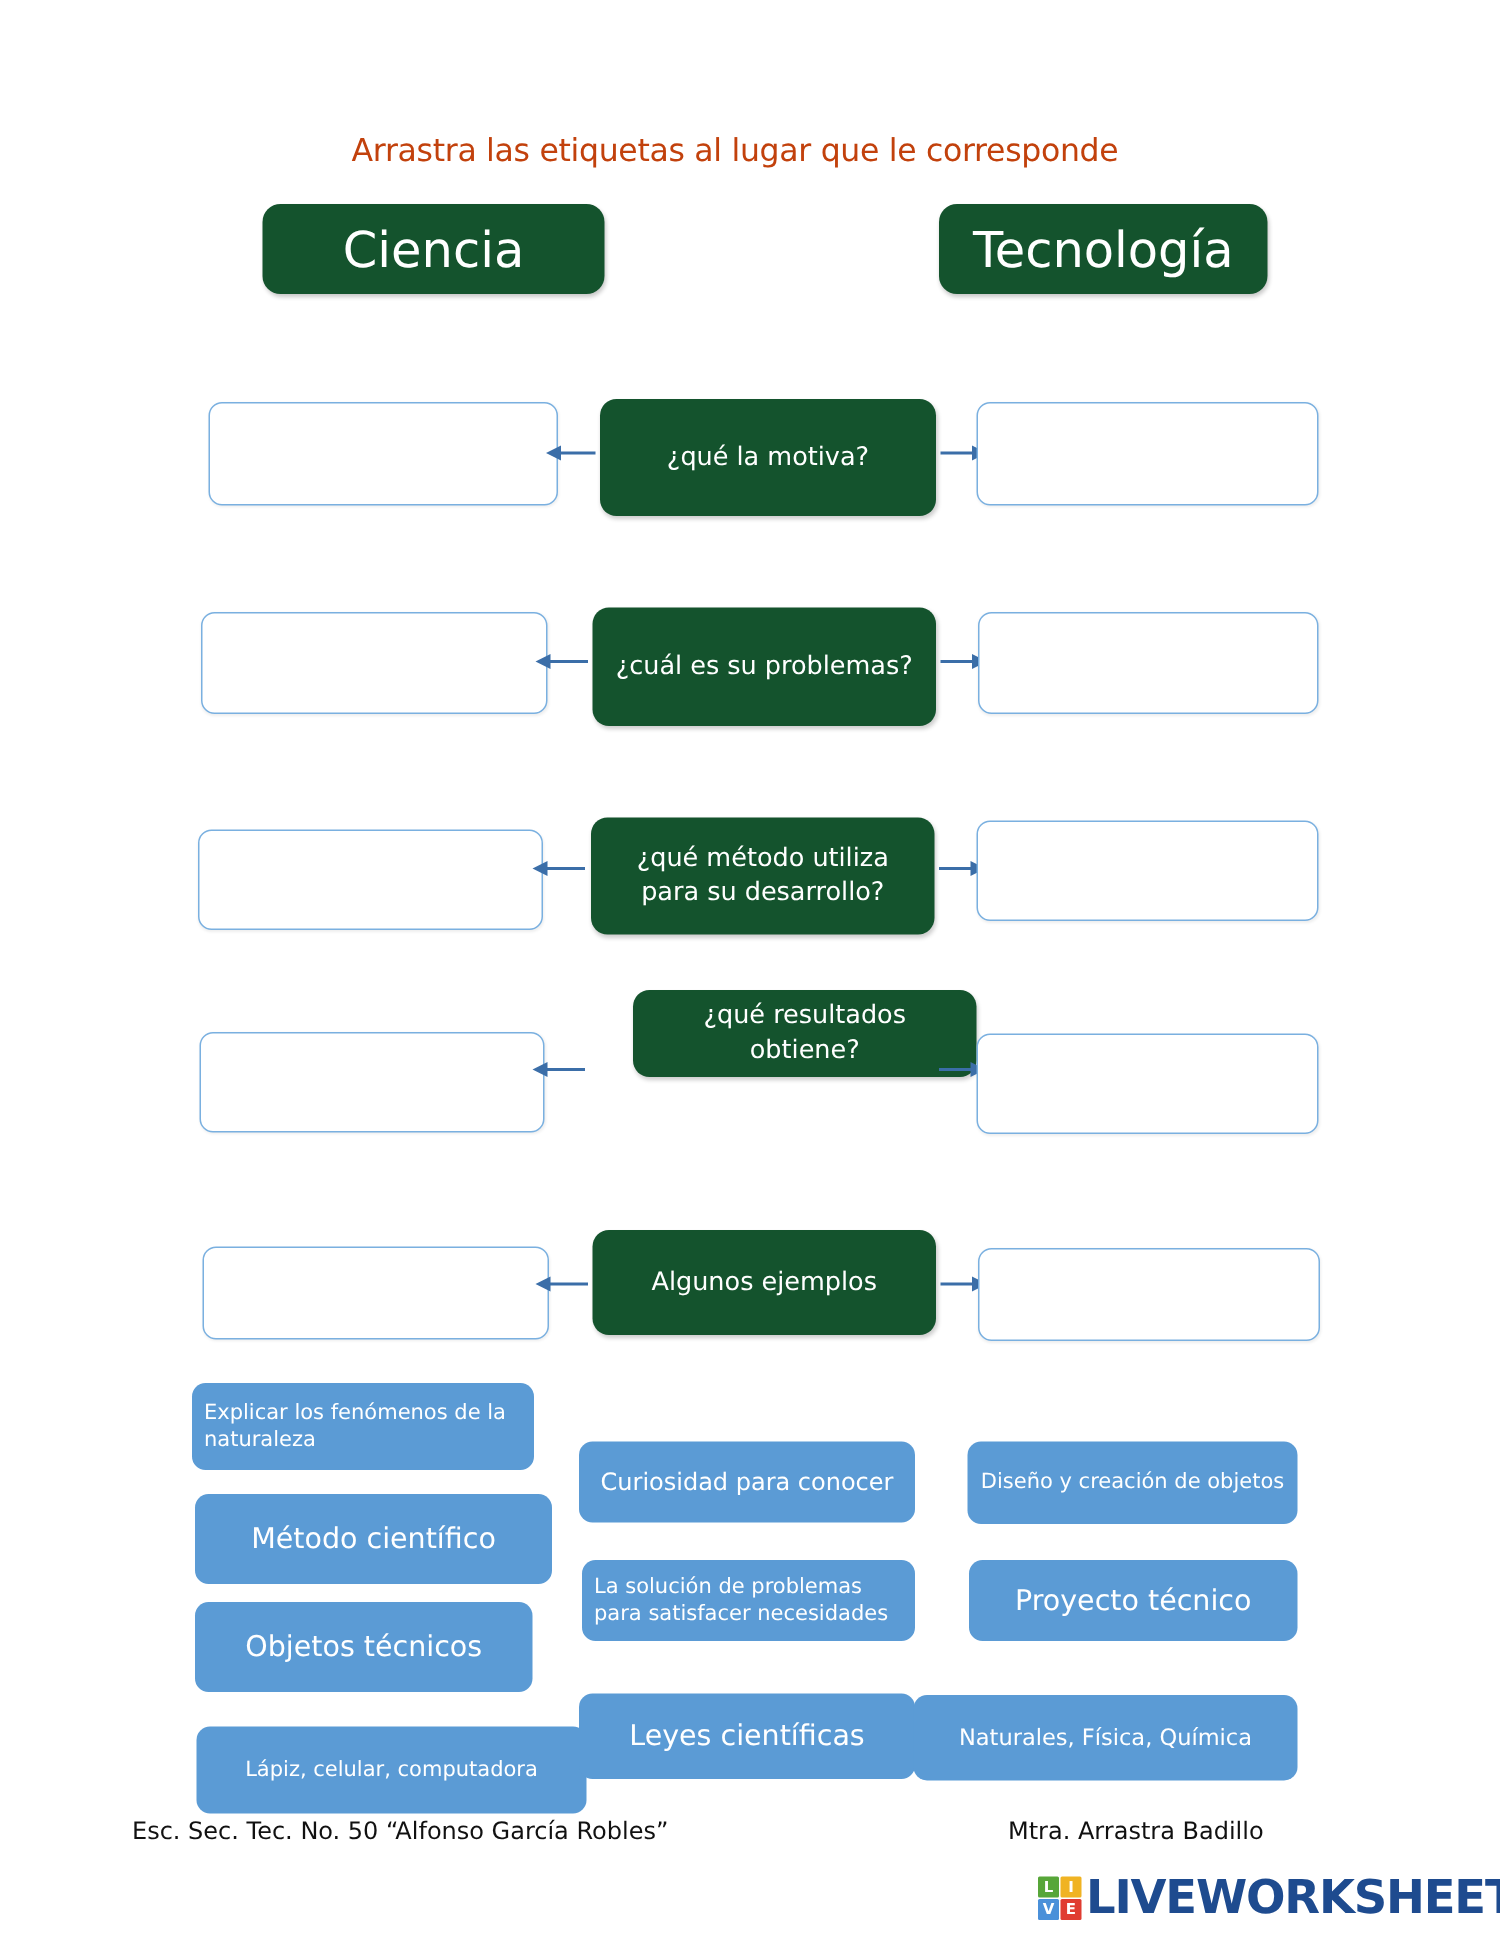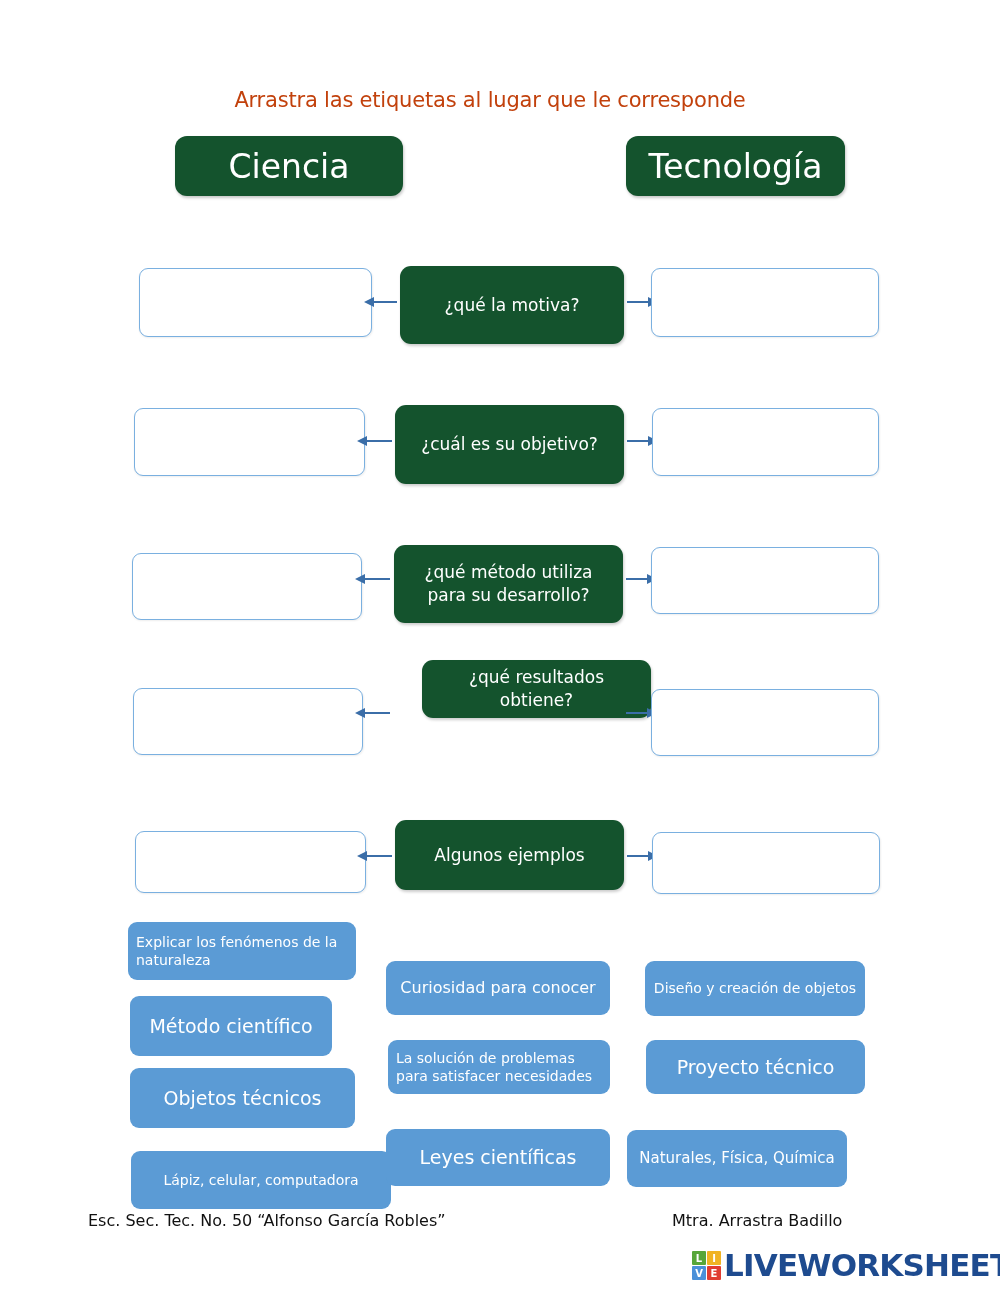--- a/index.html
+++ b/index.html
@@ -172,21 +172,21 @@
     <div class="dropzone" style="left:139px; top:268px; width:231px; height:67px;"></div>
     <div class="arrow left" style="left:373px; top:301px; width:24px;"></div>
     <div class="qbox" style="left:400px; top:266px; width:224px; height:78px;">¿qué la motiva?</div>
     <div class="arrow right" style="left:627px; top:301px; width:22px;"></div>
     <div class="dropzone" style="left:651px; top:268px; width:226px; height:67px;"></div>
   </div>
 
   <div class="row">
     <div class="dropzone" style="left:134px; top:408px; width:229px; height:66px;"></div>
     <div class="arrow left" style="left:366px; top:440px; width:26px;"></div>
-    <div class="qbox" style="left:395px; top:405px; width:229px; height:79px;">¿cuál es su objetivo?</div>
+    <div class="qbox" style="left:395px; top:405px; width:229px; height:79px;">¿cuál es su problemas?</div>
     <div class="arrow right" style="left:627px; top:440px; width:22px;"></div>
     <div class="dropzone" style="left:652px; top:408px; width:225px; height:66px;"></div>
   </div>
 
   <div class="row">
     <div class="dropzone" style="left:132px; top:553px; width:228px; height:65px;"></div>
     <div class="arrow left" style="left:364px; top:578px; width:26px;"></div>
     <div class="qbox" style="left:394px; top:545px; width:229px; height:78px;">¿qué método utiliza para su desarrollo?</div>
     <div class="arrow right" style="left:626px; top:578px; width:22px;"></div>
     <div class="dropzone" style="left:651px; top:547px; width:226px; height:65px;"></div>
@@ -202,31 +202,31 @@
 
   <div class="row">
     <div class="dropzone" style="left:135px; top:831px; width:229px; height:60px;"></div>
     <div class="arrow left" style="left:366px; top:855px; width:26px;"></div>
     <div class="qbox" style="left:395px; top:820px; width:229px; height:70px;">Algunos ejemplos</div>
     <div class="arrow right" style="left:627px; top:855px; width:22px;"></div>
     <div class="dropzone" style="left:652px; top:832px; width:226px; height:60px;"></div>
   </div>
 
   <div class="tag" style="left:128px; top:922px; width:228px; height:58px; font-size:14px;">Explicar los fenómenos de la naturaleza</div>
-  <div class="tag" style="left:130px; top:996px; width:202px; height:60px; font-size:19px;">Método científico</div>
+  <div class="tag" style="left:130px; top:996px; width:238px; height:60px; font-size:19px;">Método científico</div>
   <div class="tag" style="left:130px; top:1068px; width:225px; height:60px; font-size:19px;">Objetos técnicos</div>
   <div class="tag" style="left:131px; top:1151px; width:260px; height:58px; font-size:14px;">Lápiz, celular, computadora</div>
 
   <div class="tag" style="left:386px; top:961px; width:224px; height:54px; font-size:16px;">Curiosidad para conocer</div>
   <div class="tag" style="left:388px; top:1040px; width:222px; height:54px; font-size:14px;">La solución de problemas para satisfacer necesidades</div>
   <div class="tag" style="left:386px; top:1129px; width:224px; height:57px; font-size:19px;">Leyes científicas</div>
 
   <div class="tag" style="left:645px; top:961px; width:220px; height:55px; font-size:14px;">Diseño y creación de objetos</div>
   <div class="tag" style="left:646px; top:1040px; width:219px; height:54px; font-size:19px;">Proyecto técnico</div>
-  <div class="tag" style="left:627px; top:1130px; width:220px; height:57px; font-size:15px;">Naturales, Física, Química</div>
+  <div class="tag" style="left:609px; top:1130px; width:256px; height:57px; font-size:15px;">Naturales, Física, Química</div>
 
   <div class="footer-text" id="footer-school">Esc. Sec. Tec. No. 50 “Alfonso García Robles”</div>
   <div class="footer-text" id="footer-teacher">Mtra. Arrastra Badillo</div>
 
   <div id="lw-logo">
     <div id="lw-tiles">
       <div class="lw-tile" style="background: rgb(87, 166, 57);">L</div>
       <div class="lw-tile" style="background: rgb(240, 179, 35);">I</div>
       <div class="lw-tile" style="background: rgb(74, 144, 217);">V</div>
       <div class="lw-tile" style="background: rgb(224, 60, 49);">E</div>

